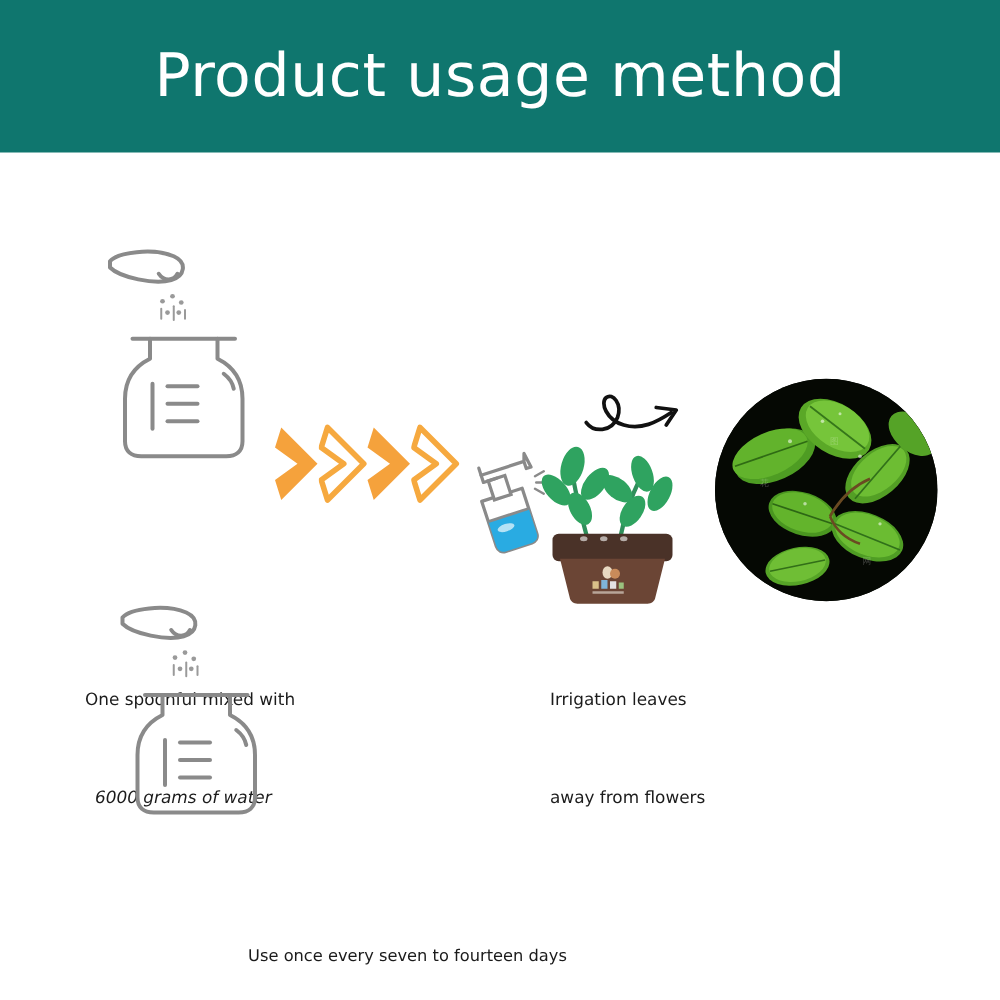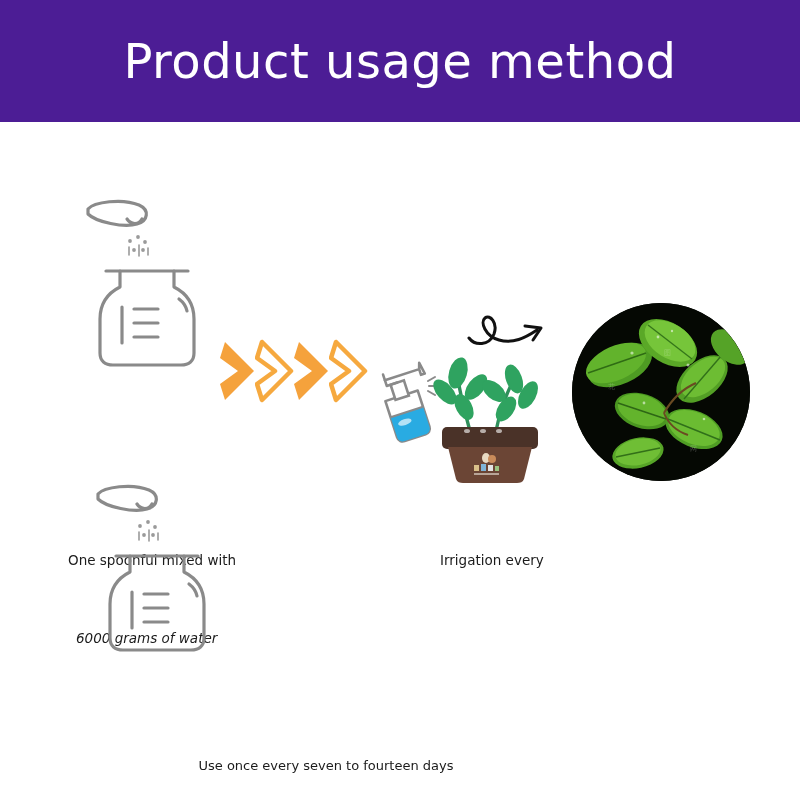--- a/index.html
+++ b/index.html
@@ -15,21 +15,21 @@
     position: relative;
   }
 
   
   .header {
     position: absolute;
     left: 0;
     top: 0;
     width: 800px;
     height: 122px;
-    background: #4c1d95;
+    background: #0f766e;
     display: flex;
     align-items: center;
     justify-content: center;
   }
   .header-title {
     color: #ffffff;
     font-size: 48px;
     font-weight: 400;
     letter-spacing: 0.5px;
     line-height: 1;
@@ -271,21 +271,22 @@
         <text x="118" y="148">网</text>
       </g>
     </svg>
   </div>
 
   <div class="caption" id="caption-mix-1">
     <span class="caption-line">One spoonful mixed with</span>
     <span class="caption-line">6000 grams of water</span>
   </div>
   <div class="caption" id="caption-use-1">
-    <span class="caption-line">Irrigation every</span>
+    <span class="caption-line">Irrigation leaves</span>
+    <span class="caption-line">away from flowers</span>
   </div>
 </div>
 
 <div class="row" id="row-2">
 
   <div class="bottle-wrap" id="bottle-2">
     <svg width="130" height="175" viewBox="0 0 130 175">
       <g fill="none" stroke="#8a8a8a" stroke-width="3.2" stroke-linecap="round" stroke-linejoin="round">
         <path d="M6 14 C12 7, 40 3, 57 10 C68 15, 66 26, 55 29 C42 33, 14 27, 6 19 Z"></path>
         <path d="M45 24 C49 30, 57 30, 60 24"></path>

